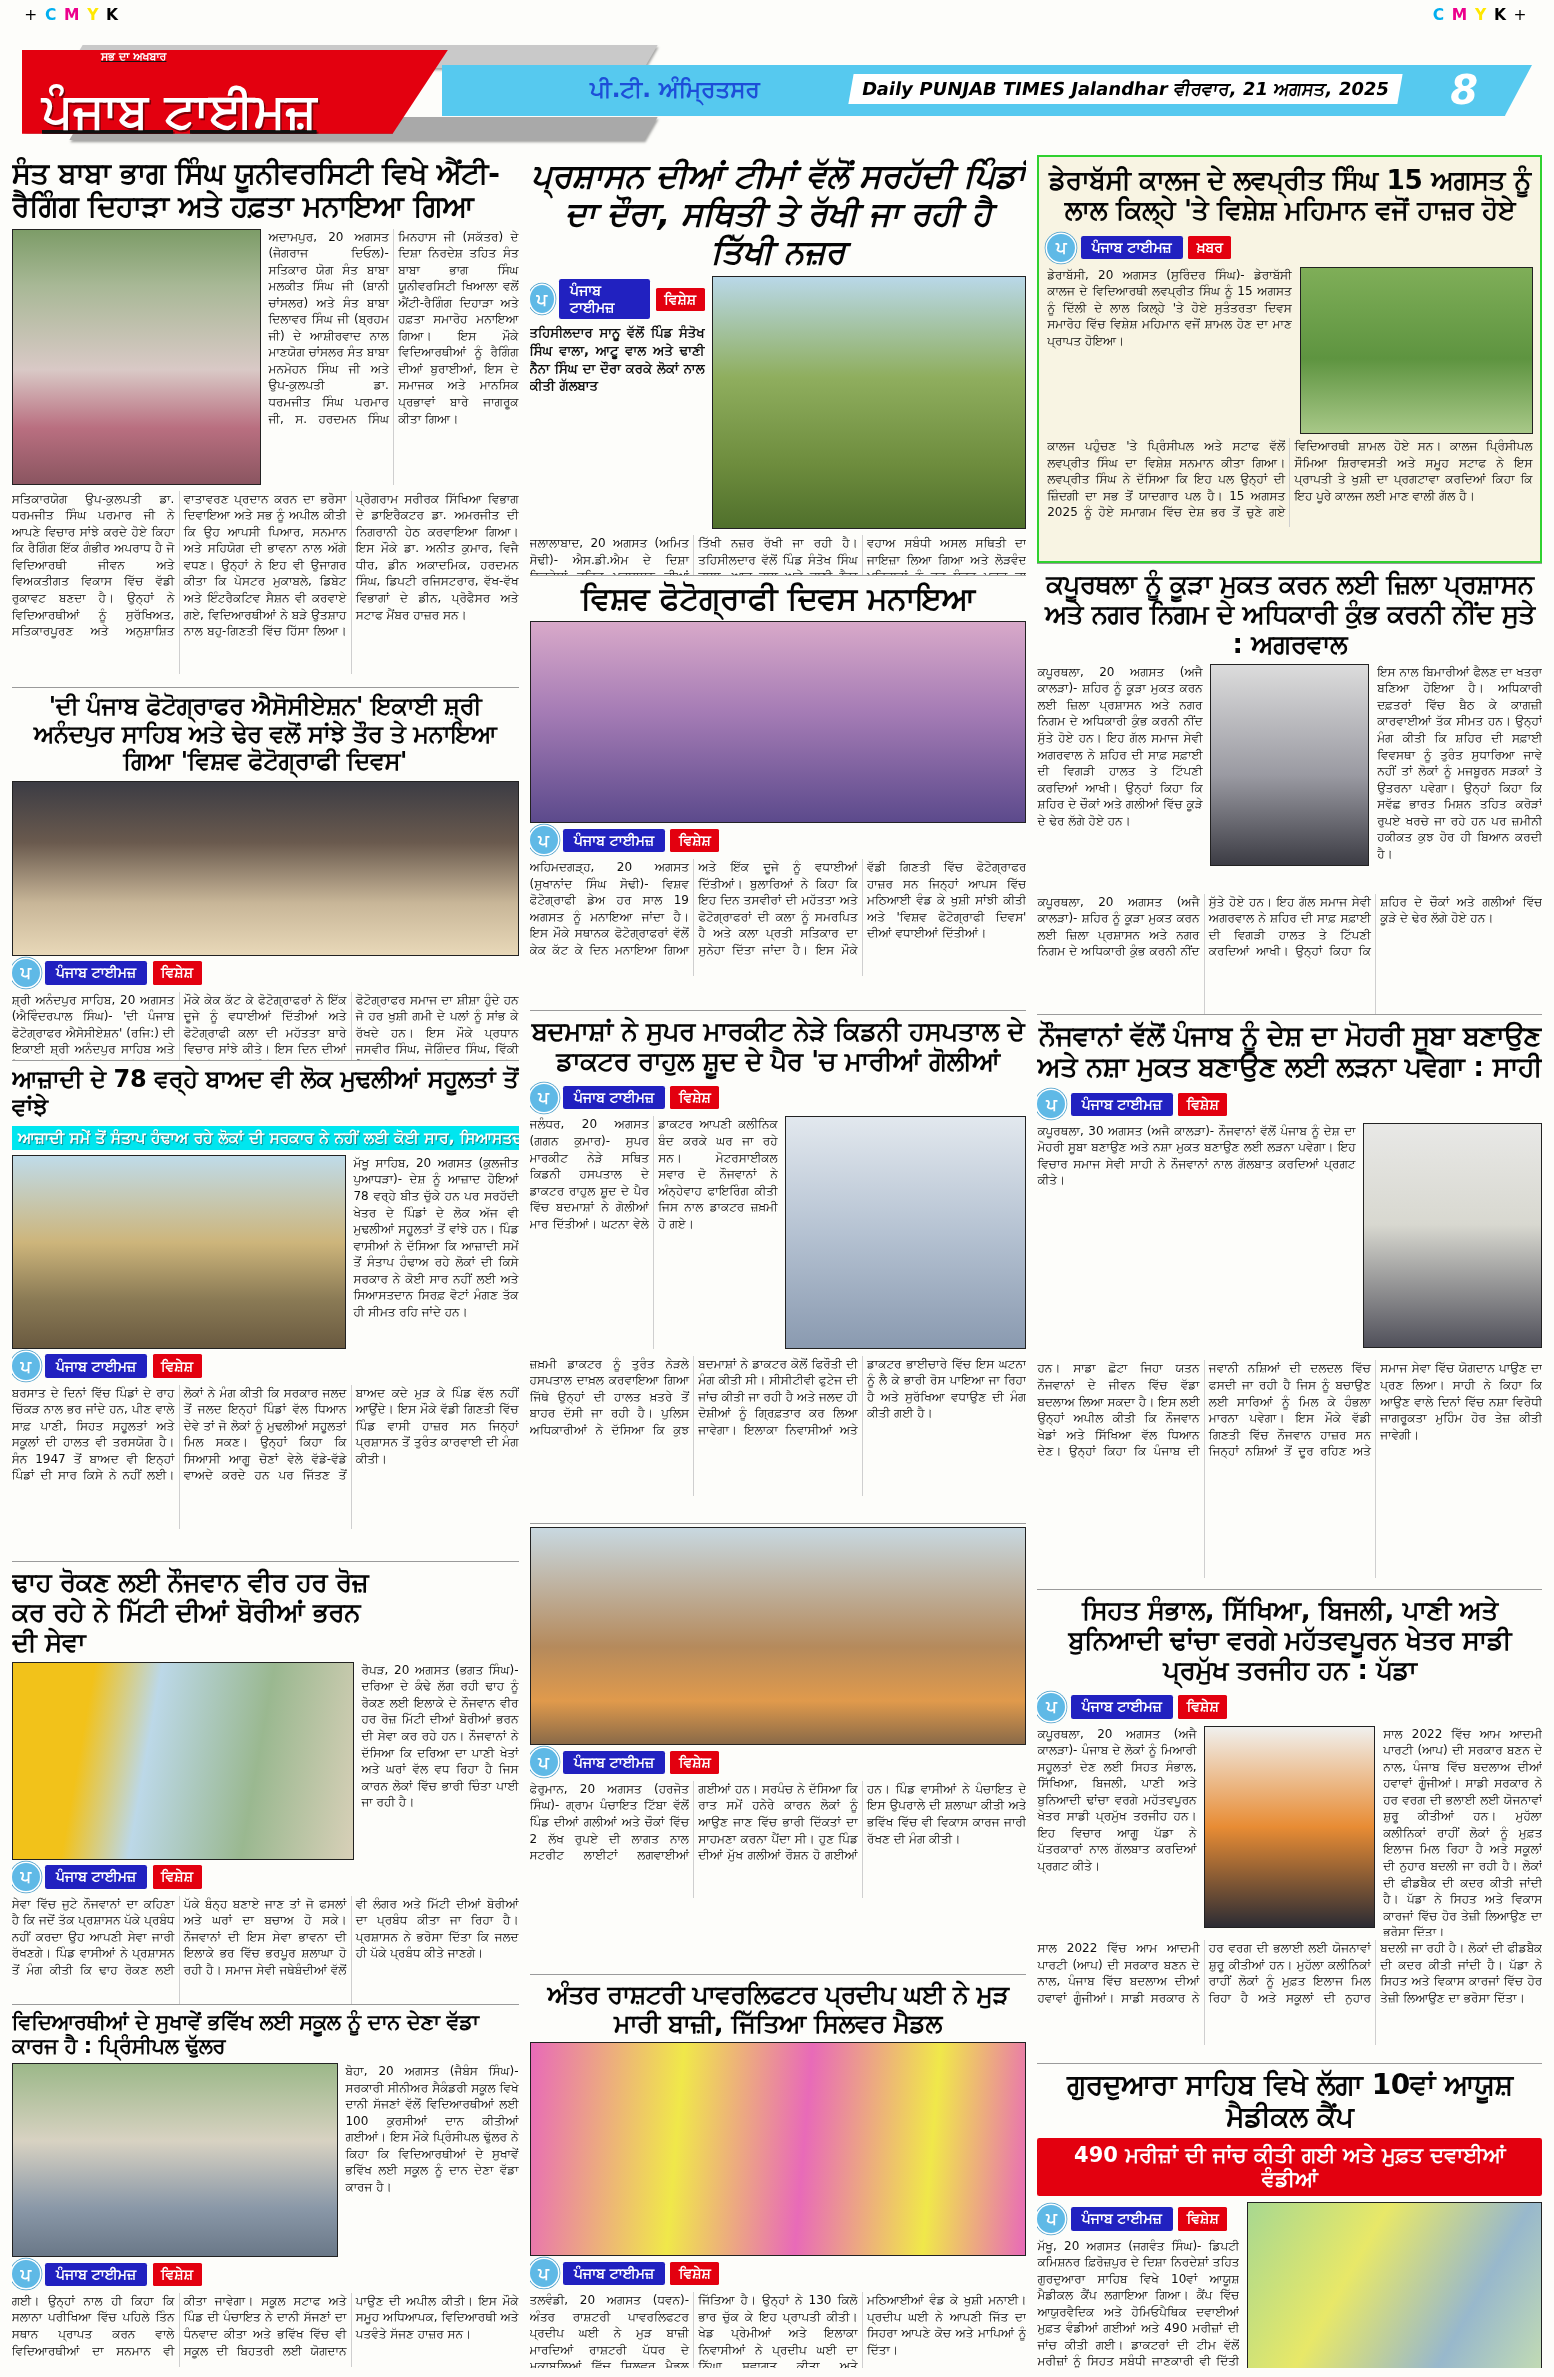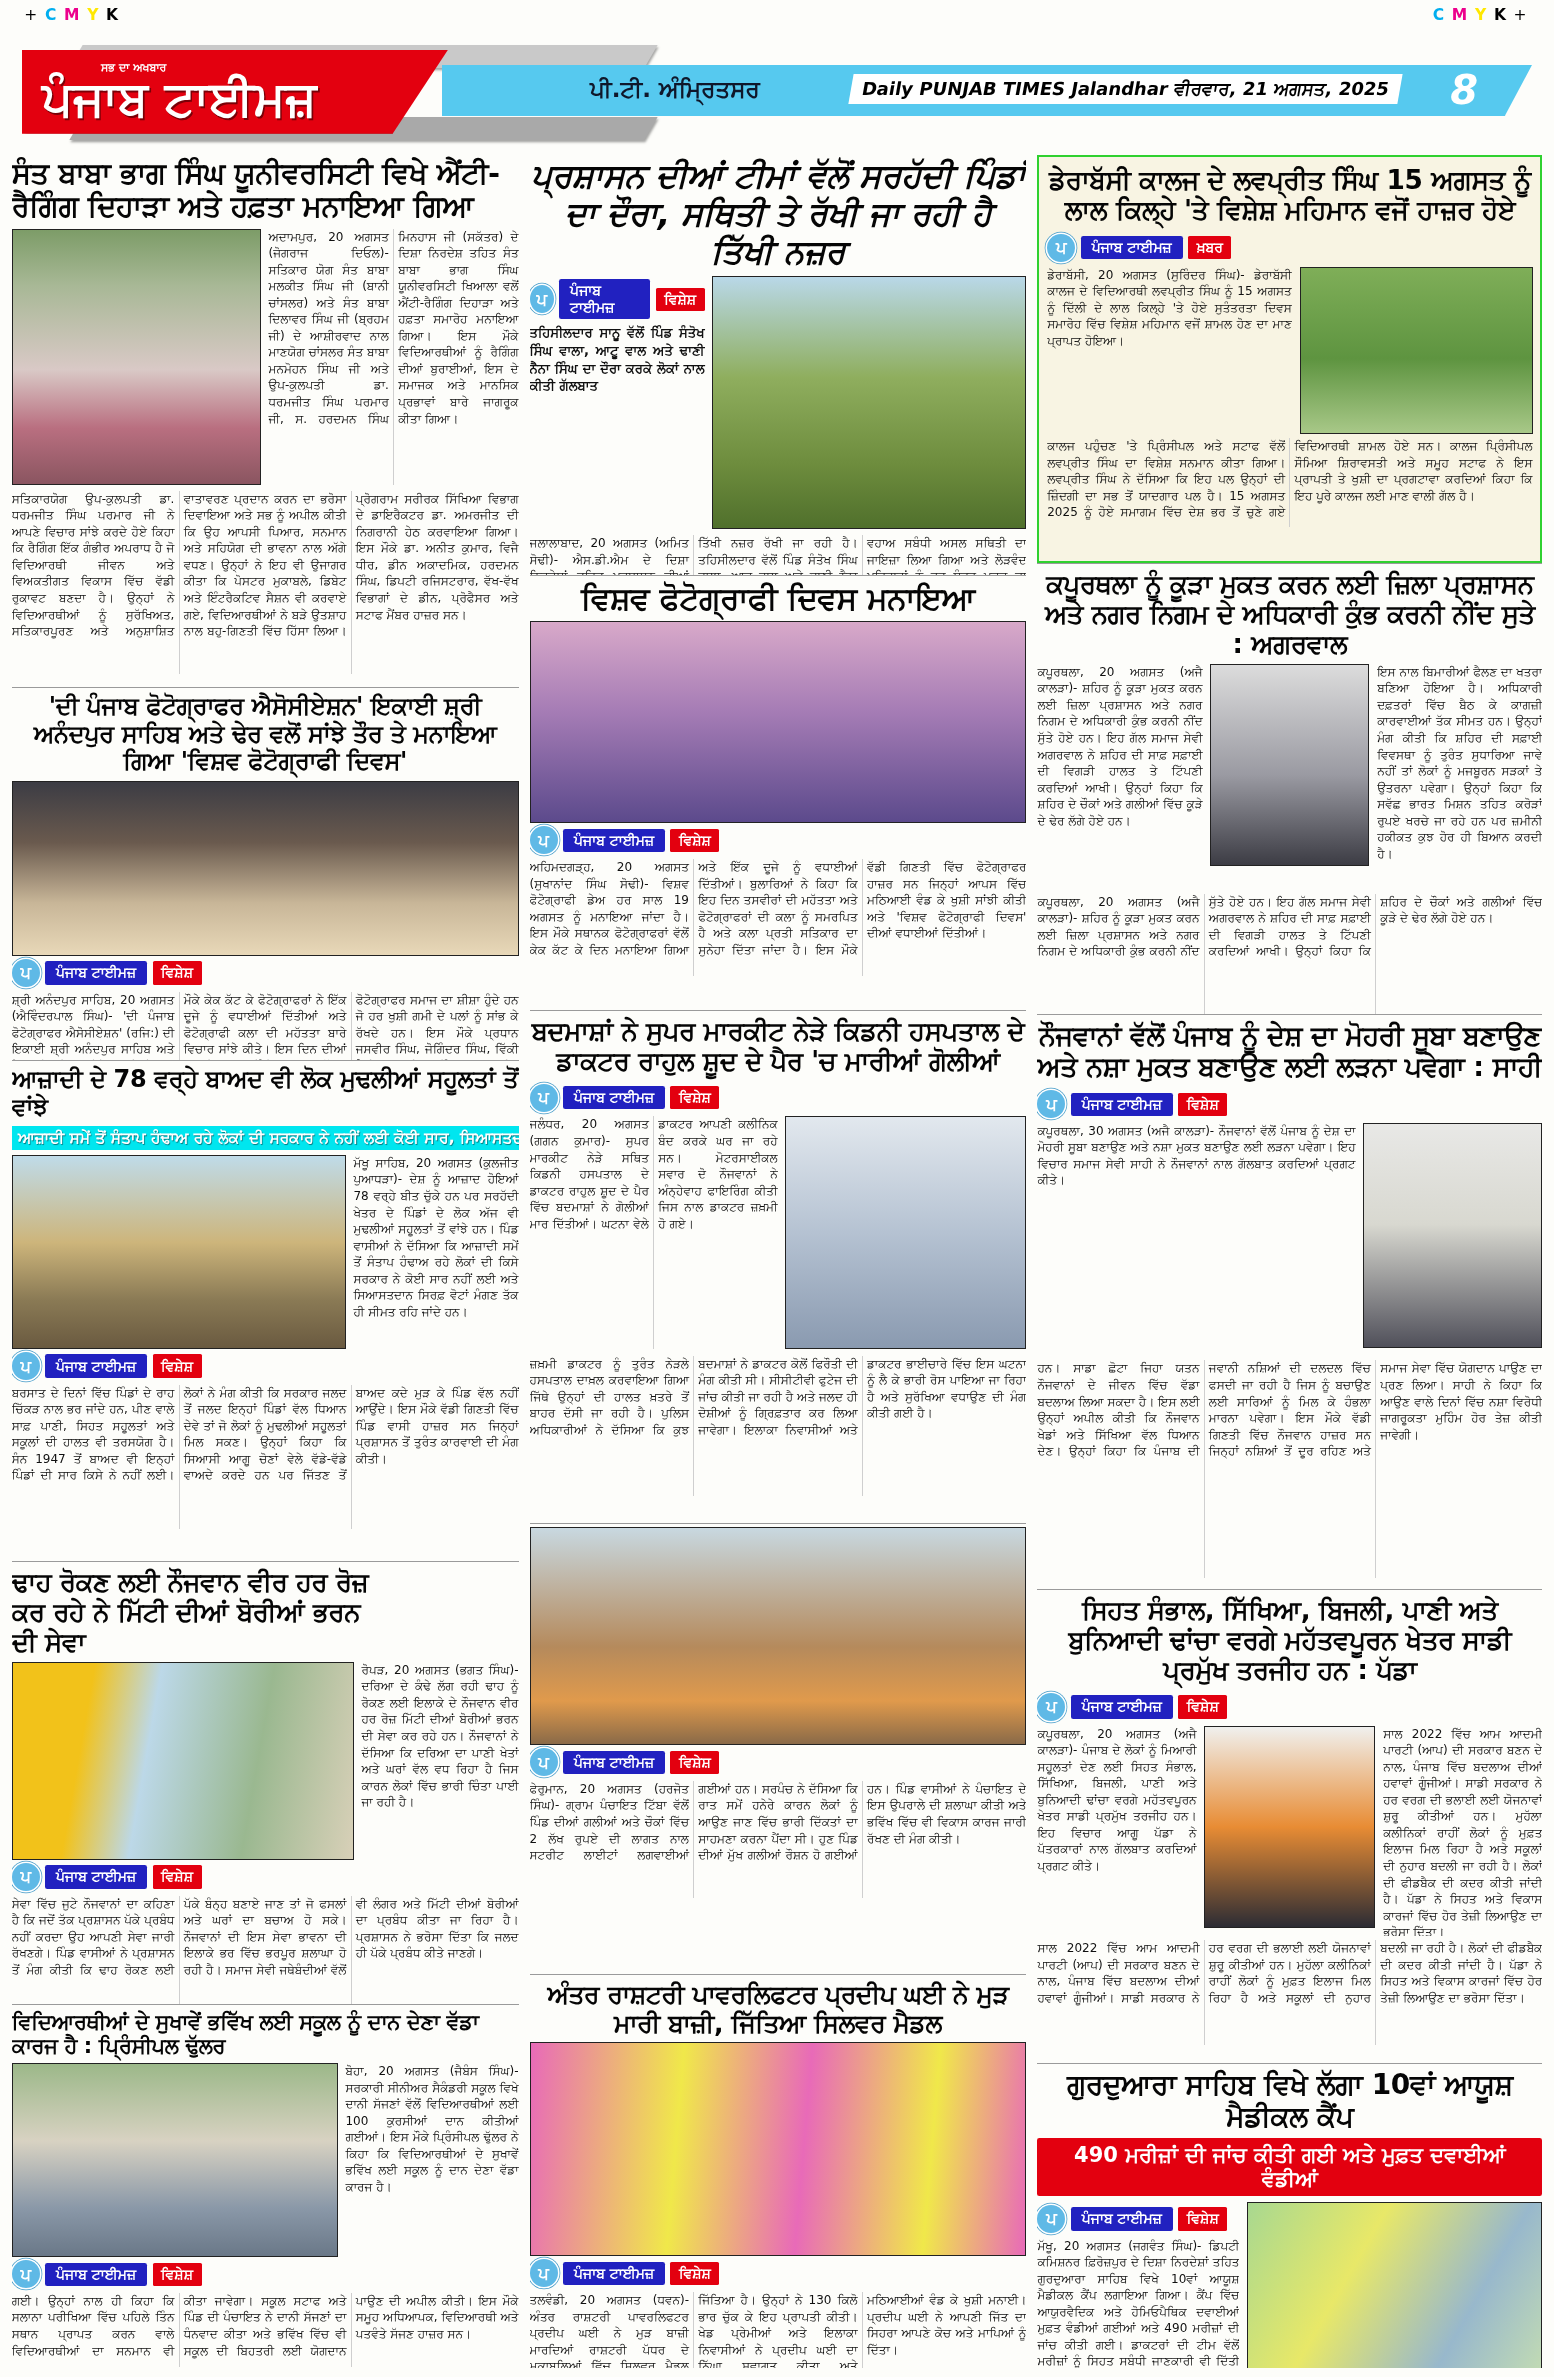--- a/index.html
+++ b/index.html
@@ -10,24 +10,24 @@
   .cmyk{position:absolute;top:6.2px;font-weight:bold;font-size:15.5px;letter-spacing:3.1px;}
   .cmyk span{margin:0 2.3px;}
   .cmyk .c{color:#00aeef}.cmyk .m{color:#ec008c}.cmyk .y{color:#ffe800}.cmyk .k{color:#000}
   .cmyk .plus{color:#000;font-weight:normal}
   .cmyk-left{left:22px}.cmyk-right{right:22px}
 
   .mast{position:absolute;top:45px;left:22px;right:22px;height:99px;}
   .gbar1{position:absolute;left:54px;top:0;width:575px;height:23px;background:#c9c9c9;transform:skewX(-30deg);box-shadow:2.3px 2.3px 2.3px rgba(0,0,0,.35);}
   .gbar2{position:absolute;left:54px;top:72px;width:575px;height:23px;background:#a9a9a9;transform:skewX(-30deg);box-shadow:2.3px 2.3px 2.3px rgba(0,0,0,.35);}
   .bluebar{position:absolute;left:420px;right:0;top:20px;height:51px;background:#56c9ef;clip-path:polygon(0 0,100% 0,97.5% 100%,0 100%);box-shadow:2.3px 3.1px 2.3px rgba(0,0,0,.25);}
-  .edition{position:absolute;left:148px;top:11px;color:#0f172a;font-weight:bold;font-size:23px;}
+  .edition{position:absolute;left:148px;top:11px;color:#1d4ed8;font-weight:bold;font-size:23px;}
   .datebox{position:absolute;right:132px;top:9.3px;background:#fff;color:#000;font-weight:bold;font-size:18px;padding:3.9px 11px;transform:skewX(-10deg);}
   .pageno{position:absolute;right:54px;top:1.6px;color:#fff;font-weight:bold;font-size:40px;font-style:italic;}
-  .redlogo{position:absolute;left:0;top:4.7px;width:426px;height:84px;background:#e3000f;clip-path:polygon(0 0,100% 0,87% 100%,0 100%);box-shadow:3.1px 3.9px 3.1px rgba(0,0,0,.4);display:flex;flex-direction:column;justify-content:center;padding-left:20px;box-sizing:border-box;}
+  .redlogo{position:absolute;left:0;top:4.7px;width:426px;height:84px;background:#e3000f;clip-path:polygon(0 0,100% 0,87% 100%,0 100%);box-shadow:3.1px 3.9px 3.1px rgba(0,0,0,.4);display:flex;flex-direction:column;justify-content:space-between;padding-left:20px;box-sizing:border-box;text-decoration:underline;}
   .tagline{color:#fff;font-size:11px;font-weight:bold;margin-left:59px;}
   .logotext{color:#fff;font-size:48px;font-weight:bold;line-height:1;text-shadow:1.6px 1.6px 0 #7a0007;}
 
   
   .content{position:absolute;top:155px;left:11.7px;right:11.7px;height:2213px;display:flex;gap:11px;}
   .colgroup{overflow:hidden;height:2213px;}
   .cg-left{width:507px}.cg-mid{width:497px}.cg-right{width:505px}
   .art{overflow:hidden;box-sizing:border-box;padding-top:3.1px;border-top:1.2px solid #9a9a9a;}
   .art:first-child{border-top:none;padding-top:0;}
   .hl{margin:1.6px 0 4.7px 0;font-weight:bold;color:#050505;line-height:1.16;text-align:center;letter-spacing:-0.4px;}

